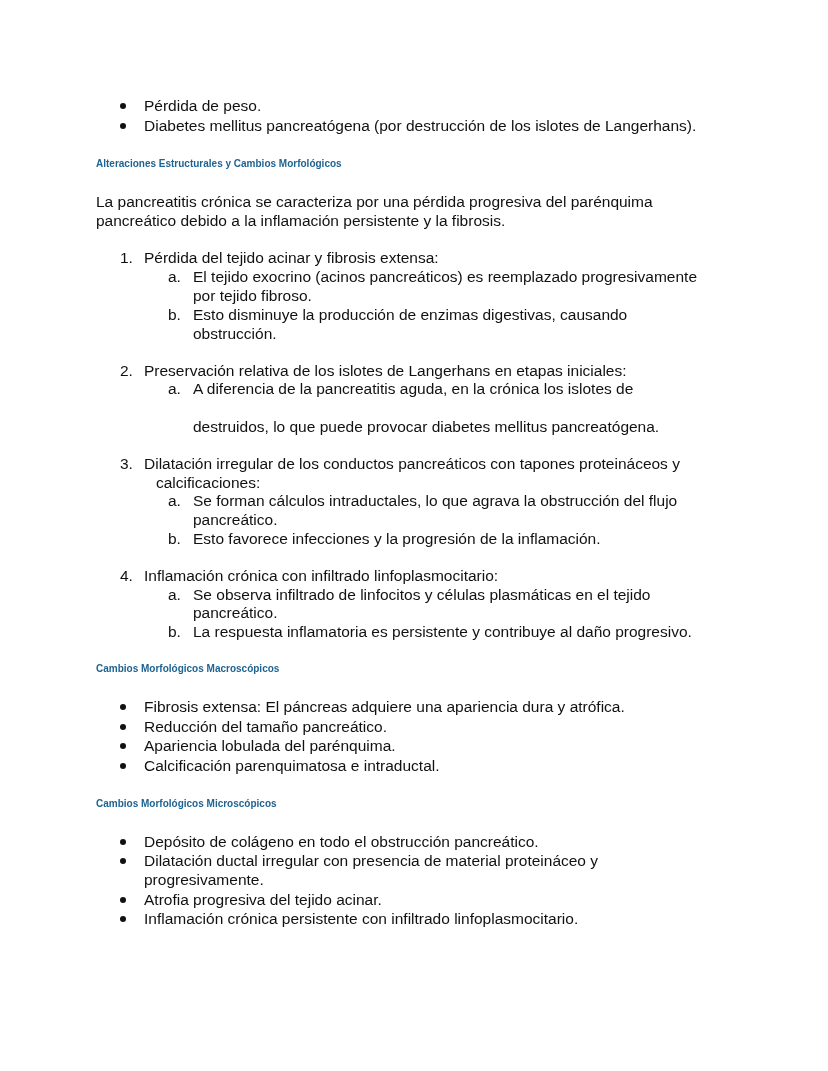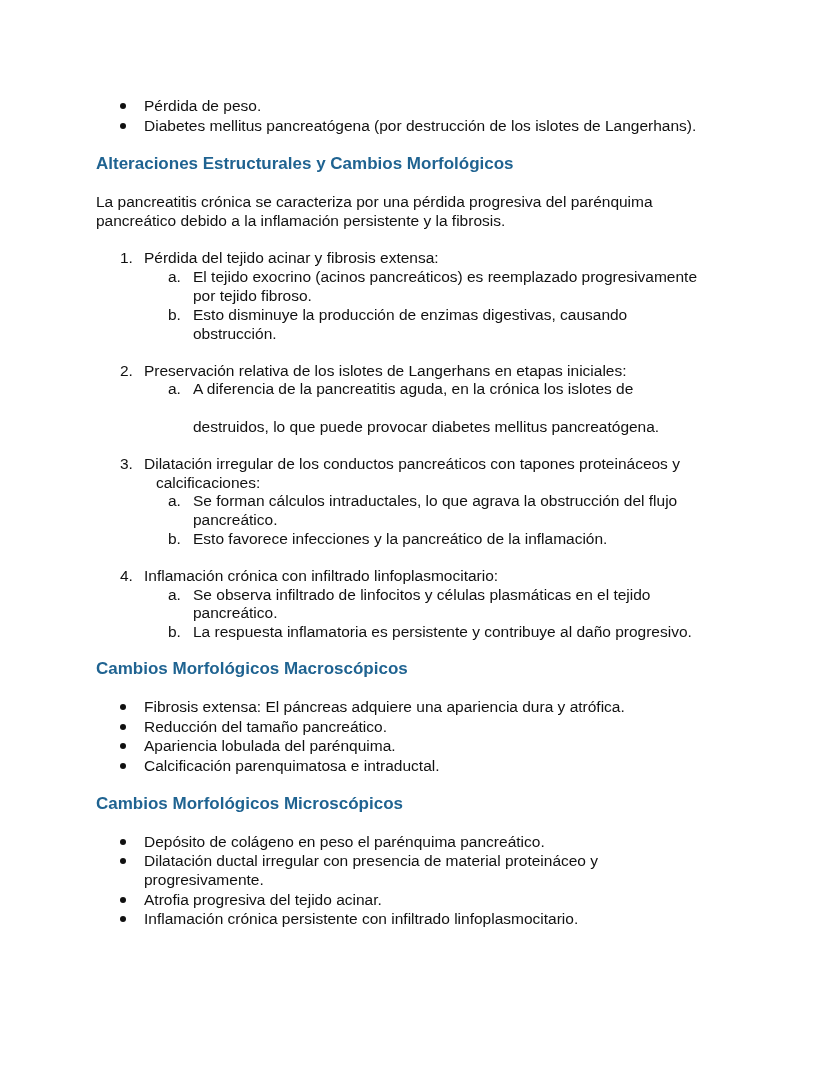--- a/index.html
+++ b/index.html
@@ -1,20 +1,20 @@
 <!DOCTYPE html>
 <html><head>
 <meta charset="utf-8">
 <style>
   html, body { margin: 0; padding: 0; background: #ffffff; }
   body { width: 828px; height: 1071px; position: relative; overflow: hidden;
          font-family: "Liberation Sans", sans-serif; color: #111111; font-size: 15.5px; }
   .page { position: absolute; left: 0; top: 0; width: 732px; height: 1071px; }
   .line { position: absolute; white-space: nowrap; line-height: 19px; }
-  .h { color: #1f6391; font-weight: bold; font-size: 17px; }
+  .h { color: #1f6391; font-weight: bold; font-size: 10px; }
   .bullet { position: absolute; width: 6px; height: 6px; border-radius: 50%; background: #111; }
 </style>
 </head>
 <body>
 
 <div class="page">
 
   <span class="bullet" style="left:120px;top:103px"></span>
   <div class="line" style="left:144px;top:96px">Pérdida de peso.</div>
   <span class="bullet" style="left:120px;top:123px"></span>
@@ -39,21 +39,21 @@
   <div class="line" style="left:193px;top:379px">A diferencia de la pancreatitis aguda, en la crónica los islotes de</div>
   <div class="line" style="left:193px;top:417px">destruidos, lo que puede provocar diabetes mellitus pancreatógena.</div>
 
   <div class="line" style="left:120px;top:454px">3.</div>
   <div class="line" style="left:144px;top:454px">Dilatación irregular de los conductos pancreáticos con tapones proteináceos y</div>
   <div class="line" style="left:156px;top:473px">calcificaciones:</div>
   <div class="line" style="left:168px;top:491px">a.</div>
   <div class="line" style="left:193px;top:491px">Se forman cálculos intraductales, lo que agrava la obstrucción del flujo</div>
   <div class="line" style="left:193px;top:510px">pancreático.</div>
   <div class="line" style="left:168px;top:529px">b.</div>
-  <div class="line" style="left:193px;top:529px">Esto favorece infecciones y la pancreático de la inflamación.</div>
+  <div class="line" style="left:193px;top:529px">Esto favorece infecciones y la progresión de la inflamación.</div>
 
   <div class="line" style="left:120px;top:566px">4.</div>
   <div class="line" style="left:144px;top:566px">Inflamación crónica con infiltrado linfoplasmocitario:</div>
   <div class="line" style="left:168px;top:585px">a.</div>
   <div class="line" style="left:193px;top:585px">Se observa infiltrado de linfocitos y células plasmáticas en el tejido</div>
   <div class="line" style="left:193px;top:603px">pancreático.</div>
   <div class="line" style="left:168px;top:622px">b.</div>
   <div class="line" style="left:193px;top:622px">La respuesta inflamatoria es persistente y contribuye al daño progresivo.</div>
 
   <div class="line h" style="left:96px;top:659px">Cambios Morfológicos Macroscópicos</div>
@@ -61,21 +61,21 @@
   <div class="line" style="left:144px;top:697px">Fibrosis extensa: El páncreas adquiere una apariencia dura y atrófica.</div>
   <span class="bullet" style="left:120px;top:724px"></span>
   <div class="line" style="left:144px;top:717px">Reducción del tamaño pancreático.</div>
   <span class="bullet" style="left:120px;top:743px"></span>
   <div class="line" style="left:144px;top:736px">Apariencia lobulada del parénquima.</div>
   <span class="bullet" style="left:120px;top:763px"></span>
   <div class="line" style="left:144px;top:756px">Calcificación parenquimatosa e intraductal.</div>
 
   <div class="line h" style="left:96px;top:794px">Cambios Morfológicos Microscópicos</div>
   <span class="bullet" style="left:120px;top:839px"></span>
-  <div class="line" style="left:144px;top:832px">Depósito de colágeno en peso el parénquima pancreático.</div>
+  <div class="line" style="left:144px;top:832px">Depósito de colágeno en todo el obstrucción pancreático.</div>
   <span class="bullet" style="left:120px;top:858px"></span>
   <div class="line" style="left:144px;top:851px">Dilatación ductal irregular con presencia de material proteináceo y</div>
   <div class="line" style="left:144px;top:870px">progresivamente.</div>
   <span class="bullet" style="left:120px;top:897px"></span>
   <div class="line" style="left:144px;top:890px">Atrofia progresiva del tejido acinar.</div>
   <span class="bullet" style="left:120px;top:916px"></span>
   <div class="line" style="left:144px;top:909px">Inflamación crónica persistente con infiltrado linfoplasmocitario.</div>
 
 </div>
 

